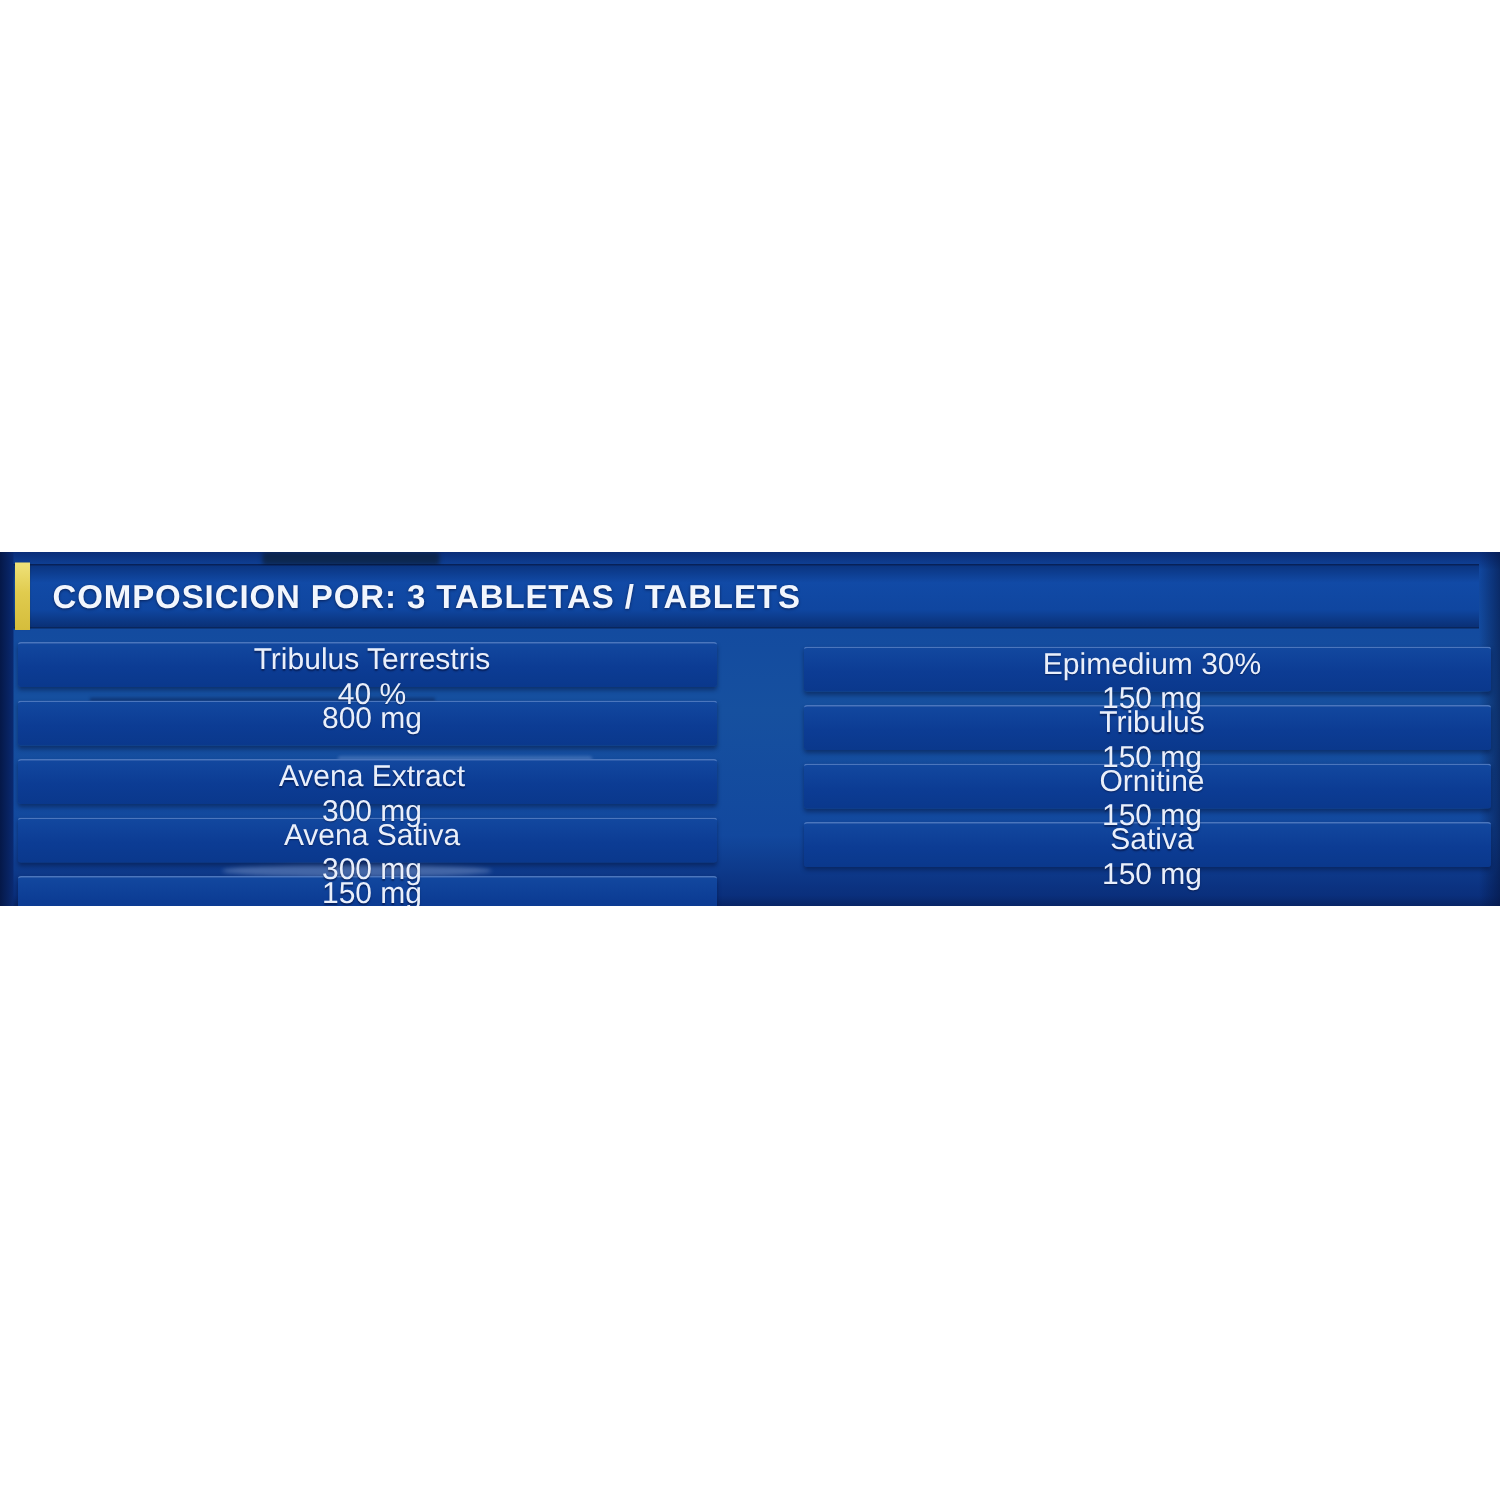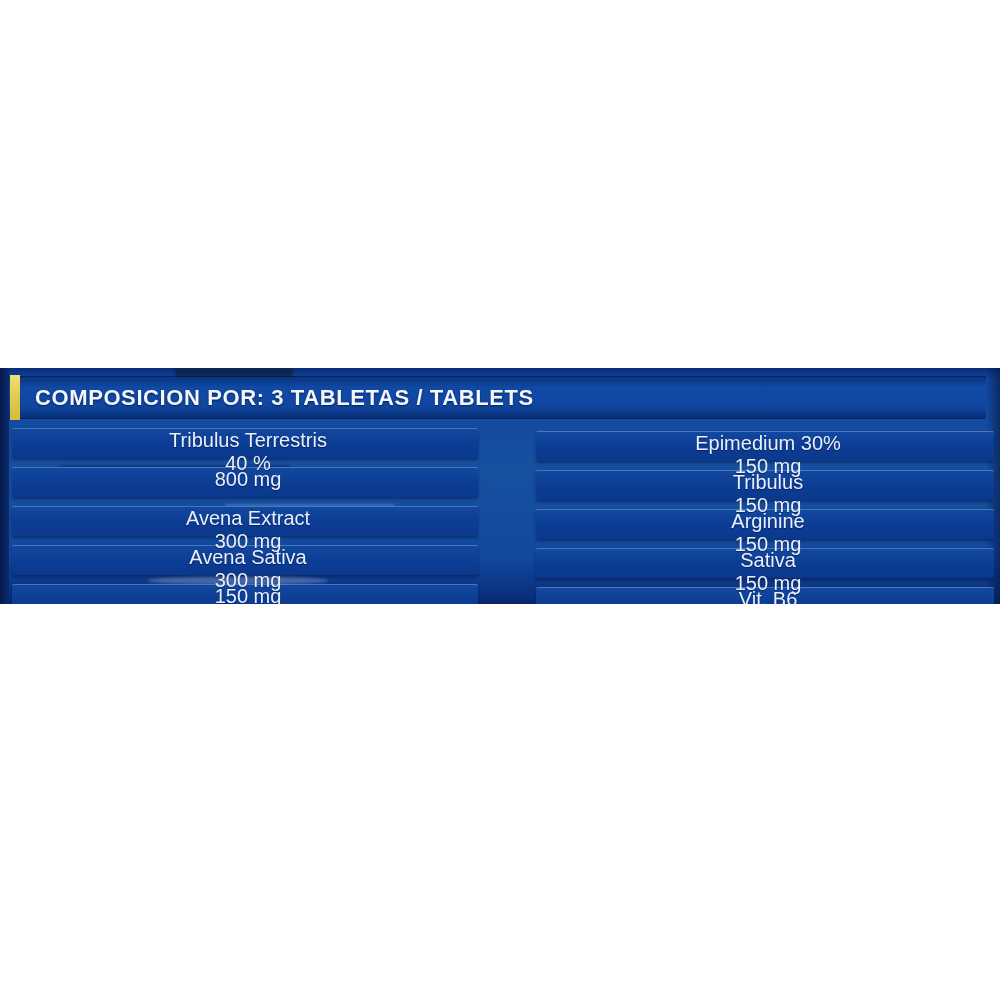--- a/index.html
+++ b/index.html
@@ -164,26 +164,22 @@
   <div class="col col-right">
     <div class="row">
       <span class="row-label">Epimedium 30%</span>
       <span class="row-value">150 mg</span>
     </div>
     <div class="row">
       <span class="row-label">Tribulus</span>
       <span class="row-value">150 mg</span>
     </div>
     <div class="row">
-      <span class="row-label">Arginine</span>
+      <span class="row-label">Ornitine</span>
       <span class="row-value">150 mg</span>
     </div>
     <div class="row">
       <span class="row-label">Sativa</span>
       <span class="row-value">150 mg</span>
     </div>
-    <div class="row">
-      <span class="row-label">Vit. B6</span>
-      <span class="row-value">3 mg</span>
-    </div>
   </div>
 
 </div>
 
 </body></html>

